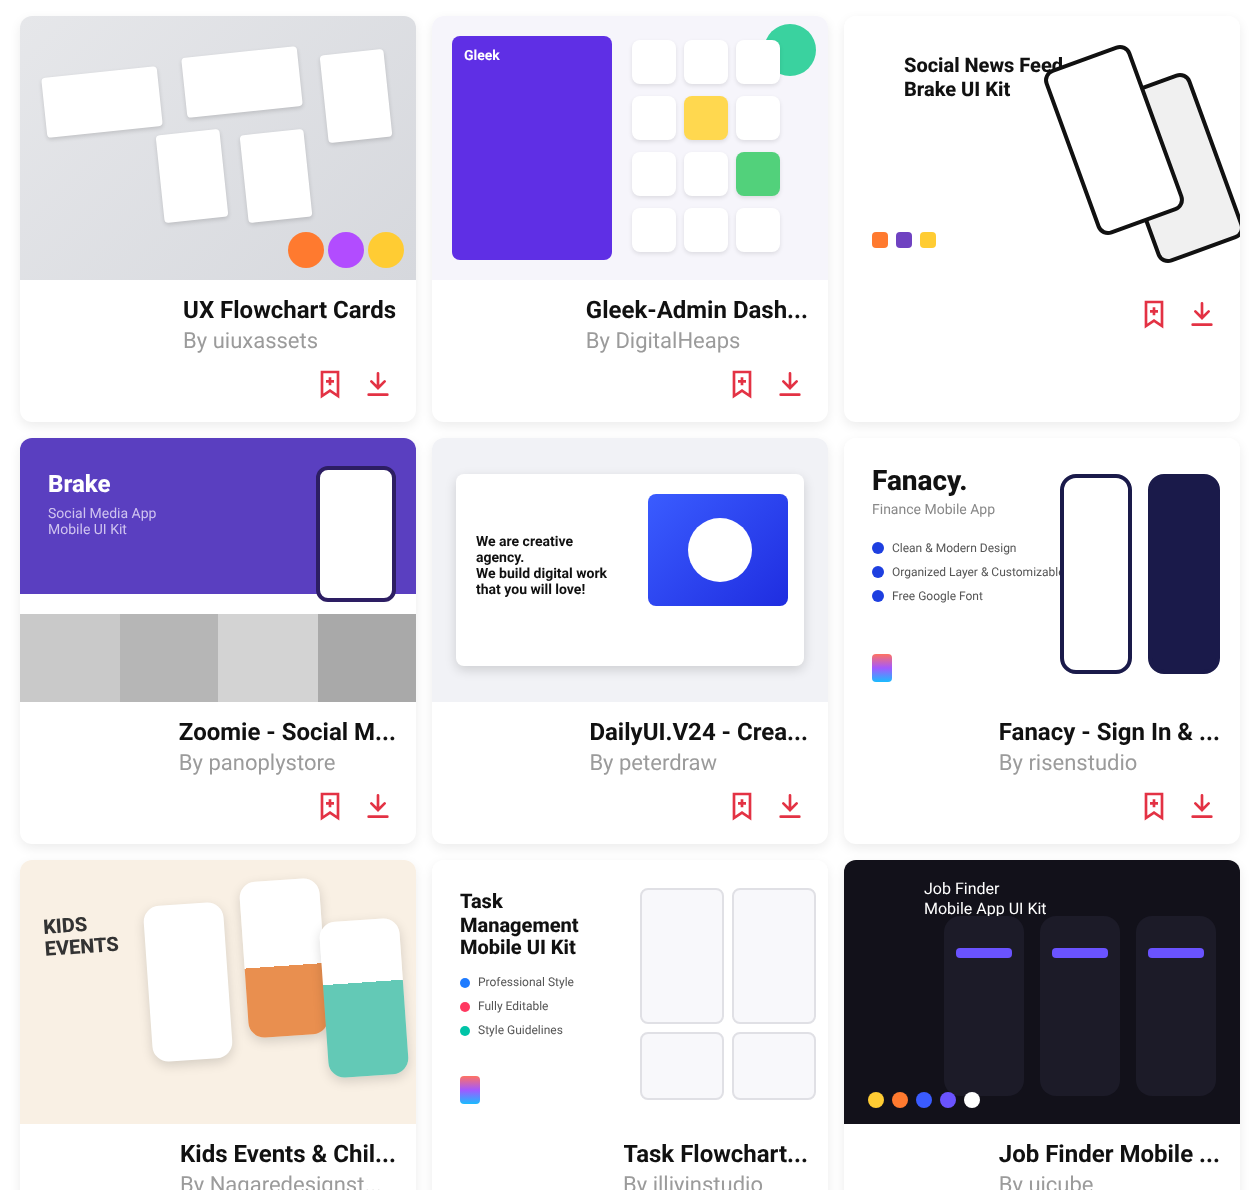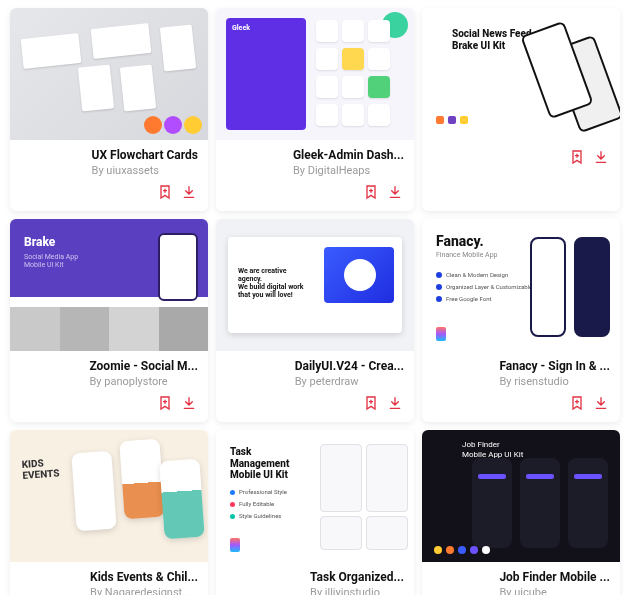--- a/index.html
+++ b/index.html
@@ -426,21 +426,21 @@
       <div class="bul8 b82"><span class="bd8 bd82"></span><span>Fully Editable</span></div>
       <div class="bul8 b83"><span class="bd8 bd83"></span><span>Style Guidelines</span></div>
       <div class="scr s81"></div>
         <div class="scr s82"></div>
         <div class="scr s83"></div>
         <div class="scr s84"></div>
       <div class="fig8"></div>
     </div>
     <div class="meta">
       <div class="titles">
-        <div class="title">Task Organized...</div>
+        <div class="title">Task Flowchart...</div>
         <div class="author"><span>By </span><span>illiyinstudio</span></div>
       </div>
       <div class="actions">
         <span class="iconbtn">
             <svg viewBox="0 0 24 24" fill="none" stroke="currentColor" stroke-width="2">
               <path d="M6 3h12v18l-6-4-6 4z"></path>
               <path d="M12 7v6M9 10h6"></path>
             </svg>
           </span>
         <span class="iconbtn">

